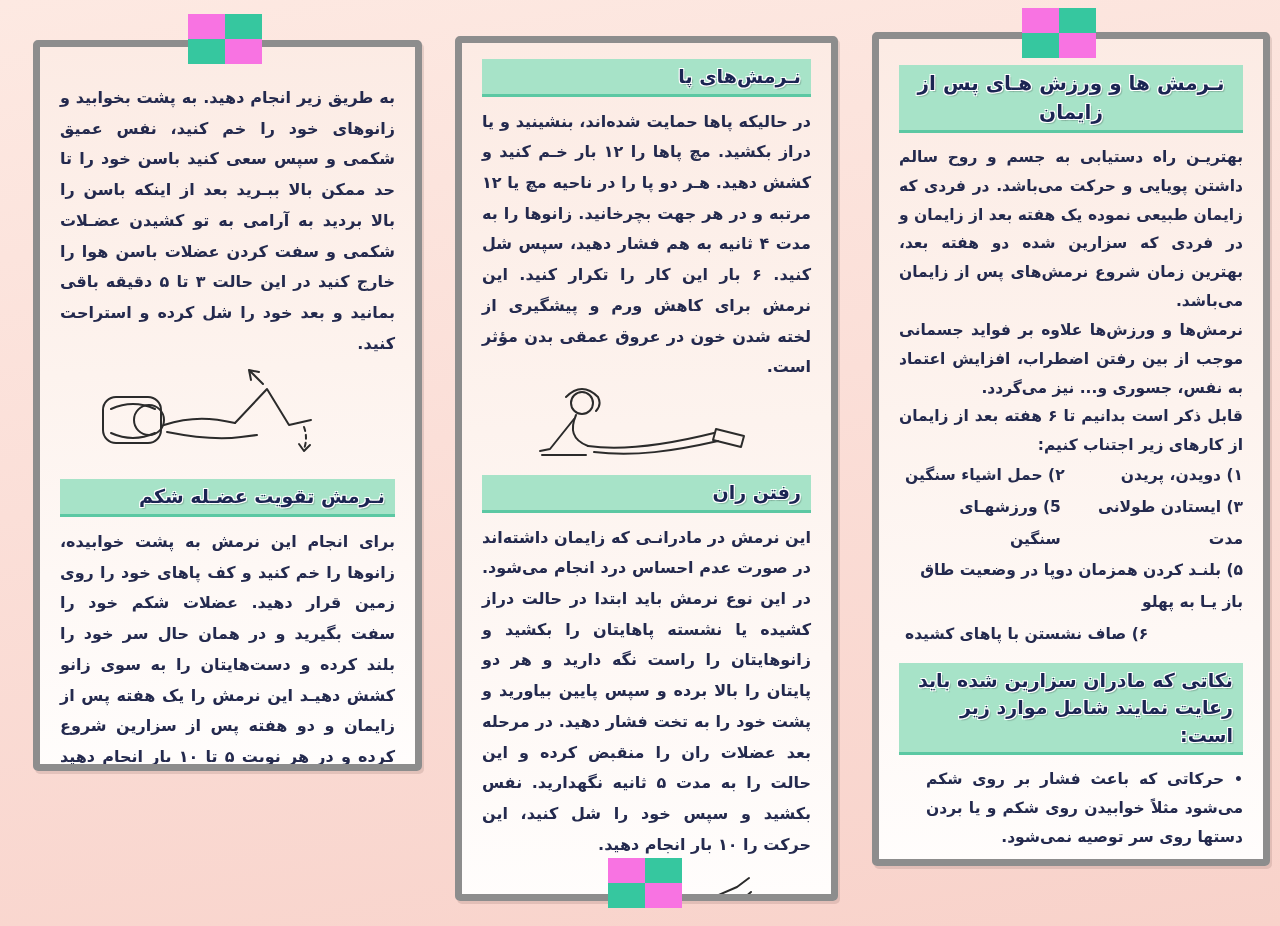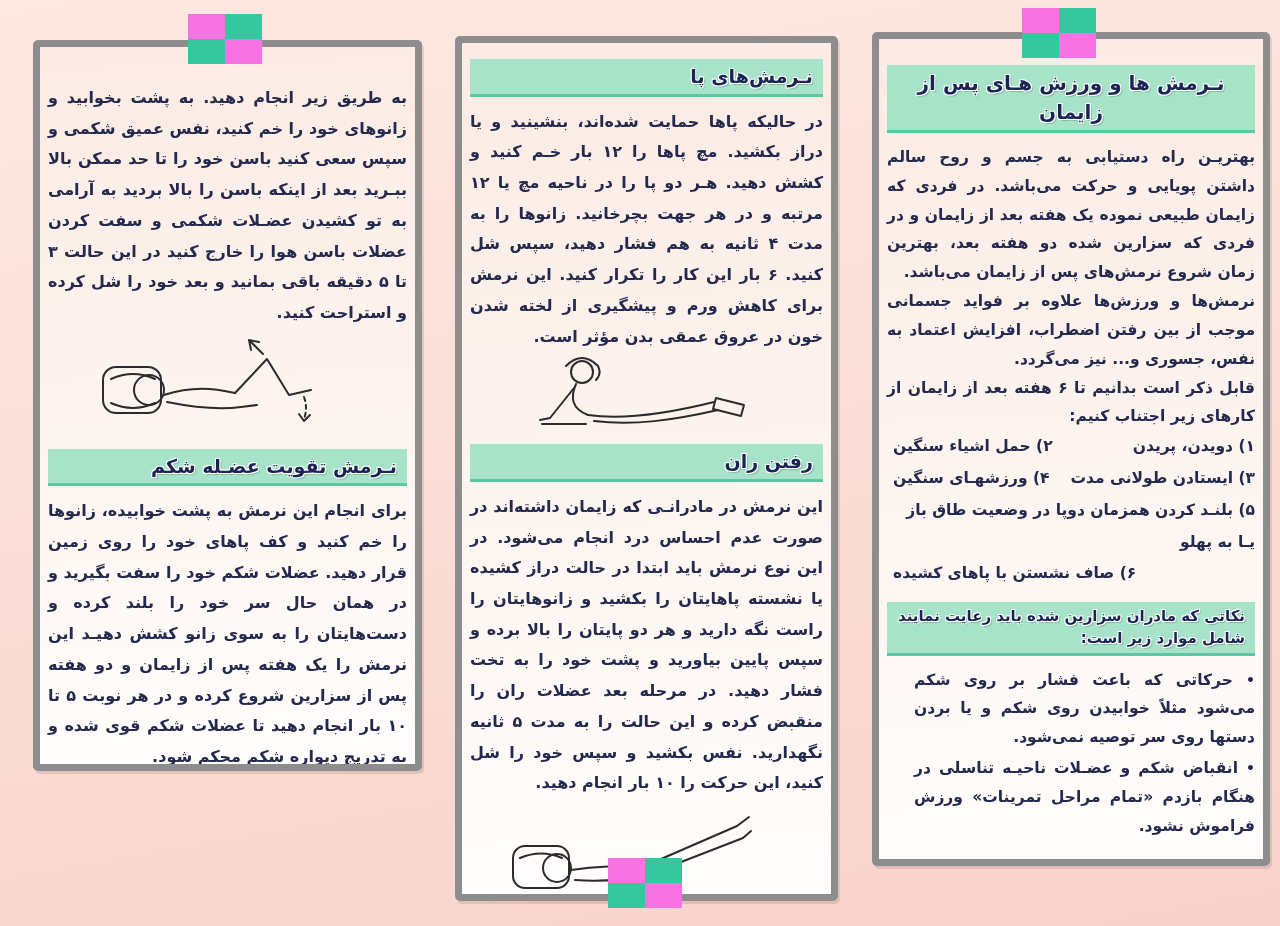--- a/index.html
+++ b/index.html
@@ -14,21 +14,21 @@
     background: linear-gradient(170deg, #fde9e2 0%, #fbе0d8 45%, #f8d3cb 100%);
     background: linear-gradient(170deg, #fde9e2 0%, #fbdfd8 45%, #f8d2ca 100%);
     overflow: hidden;
   }
   .panel {
     position: absolute;
     border: 7px solid #8d8d8d;
     border-radius: 5px;
     background: linear-gradient(178deg, #fcebe4 0%, #fdf3ee 45%, #fffdfc 100%);
     box-shadow: 2px 3px 0 rgba(120,90,85,0.18);
-    padding: 10px 8px;
+    padding: 10px 20px;
     overflow: hidden;
   }
   #panel-left   { left: 33px;  top: 40px; width: 389px; height: 731px; }
   #panel-middle { left: 455px; top: 36px; width: 383px; height: 865px; }
   #panel-right  { left: 872px; top: 32px; width: 398px; height: 834px; }
 
   .badge {
     background: #a7e3c8;
     border-bottom: 3px solid #5cc8a3;
     color: #1b2553;
@@ -189,29 +189,29 @@
     <p class="body">بهتریـن راه دستیابی به جسم و روح سالم داشتن پویایی و حرکت می‌باشد. در فردی که زایمان طبیعی نموده یک هفته بعد از زایمان و در فردی که سزارین شده دو هفته بعد، بهترین زمان شروع نرمش‌های پس از زایمان می‌باشد.</p>
     <p class="body">نرمش‌ها و ورزش‌ها علاوه بر فواید جسمانی موجب از بین رفتن اضطراب، افزایش اعتماد به نفس، جسوری و... نیز می‌گردد.</p>
     <p class="body">قابل ذکر است بدانیم تا ۶ هفته بعد از زایمان از کارهای زیر اجتناب کنیم:</p>
 
     <div class="avoid-row">
       <span>۱) دویدن، پریدن</span>
       <span>۲) حمل اشیاء سنگین</span>
     </div>
     <div class="avoid-row">
       <span>۳) ایستادن طولانی مدت</span>
-      <span>۴) ورزشهـای سنگین</span>
+      <span>5) ورزشهـای سنگین</span>
     </div>
     <div class="avoid-row single">
       <span>۵) بلنـد کردن همزمان دوپا در وضعیت طاق باز یـا به پهلو</span>
     </div>
     <div class="avoid-row single">
       <span>۶) صاف نشستن با پاهای کشیده</span>
     </div>
 
-    <div class="badge" style="font-size:15px;">نکاتی که مادران سزارین شده باید رعایت نمایند  شامل موارد زیر است:</div>
+    <div class="badge" style="font-size:19px;">نکاتی که مادران سزارین شده باید رعایت نمایند  شامل موارد زیر است:</div>
 
     <p class="body tip"><span class="bullet">•</span> <span>حرکاتی که باعث فشار بر روی شکم می‌شود مثلاً خوابیدن روی شکم و یا بردن دستها روی سر توصیه نمی‌شود.</span></p>
     <p class="body tip"><span class="bullet">•</span> <span>انقباض شکم و عضـلات ناحیـه تناسلی در هنگام بازدم «تمام مراحل تمرینات» ورزش فراموش نشود.</span></p>
 
   </div>
 
 </div>
 
 </body></html>

